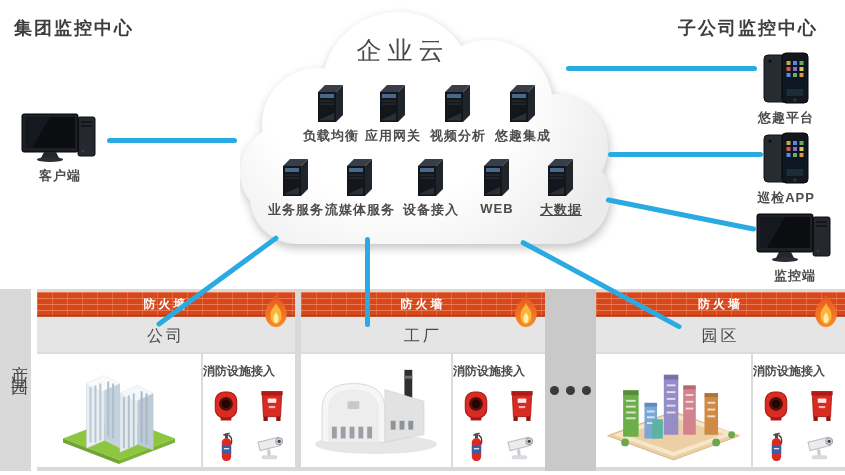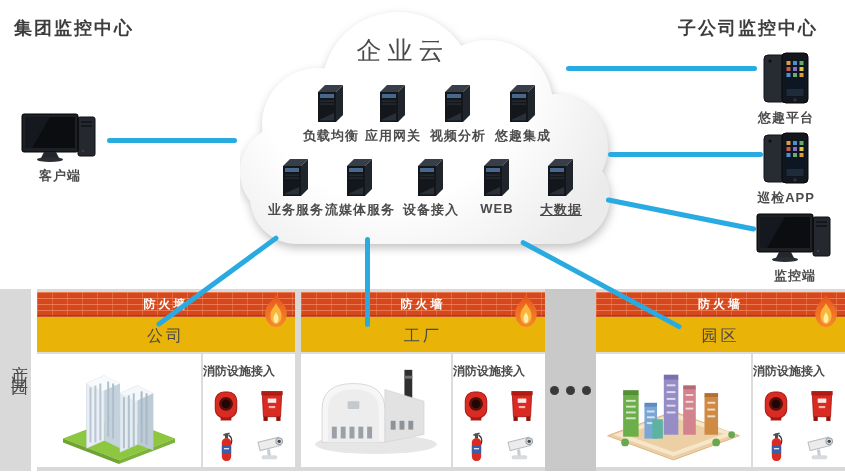--- a/index.html
+++ b/index.html
@@ -42,21 +42,21 @@
   .sect { position:absolute; top:292px; height:175px; z-index:2; display:flex; flex-direction:column; }
   .wall { position:relative; height:25px; flex:0 0 25px;
           background-color:#d5471d;
           background-image:
             repeating-linear-gradient(0deg,  rgba(255,160,120,.55) 0 1px, transparent 1px 6px),
             repeating-linear-gradient(90deg, rgba(255,160,120,.35) 0 1px, transparent 1px 15px);
           box-shadow:inset 0 -2px 0 rgba(120,30,5,.35); }
   .wall-text { position:absolute; left:0; right:0; top:0; line-height:25px; text-align:center;
                font-size:12px; font-weight:bold; color:#ffffff; letter-spacing:3px; }
   .flame { position:absolute; right:4px; top:1px; z-index:5; }
-  .sec-name { height:35px; flex:0 0 35px; background:#eab308; text-align:center; line-height:37px;
+  .sec-name { height:35px; flex:0 0 35px; background:#e5e5e5; text-align:center; line-height:37px;
               font-size:16px; color:#4a4a4a; letter-spacing:3px; }
   .sec-body { flex:1; display:flex; background:#ffffff; border-top:2px solid #dcdcdc; }
   .illus { flex:1; display:flex; align-items:center; justify-content:center; overflow:hidden; }
   .fire-panel { flex:0 0 92px; border-left:2px solid #dcdcdc; padding-top:9px; }
   .fp-title { text-align:left; font-size:12px; font-weight:bold; color:#4a4a4a; white-space:nowrap; }
   .fp-grid { margin-top:10px; display:grid; grid-template-columns:1fr 1fr; row-gap:9px; justify-items:center; align-items:center; }
 </style>
 </head>
 <body>
 

